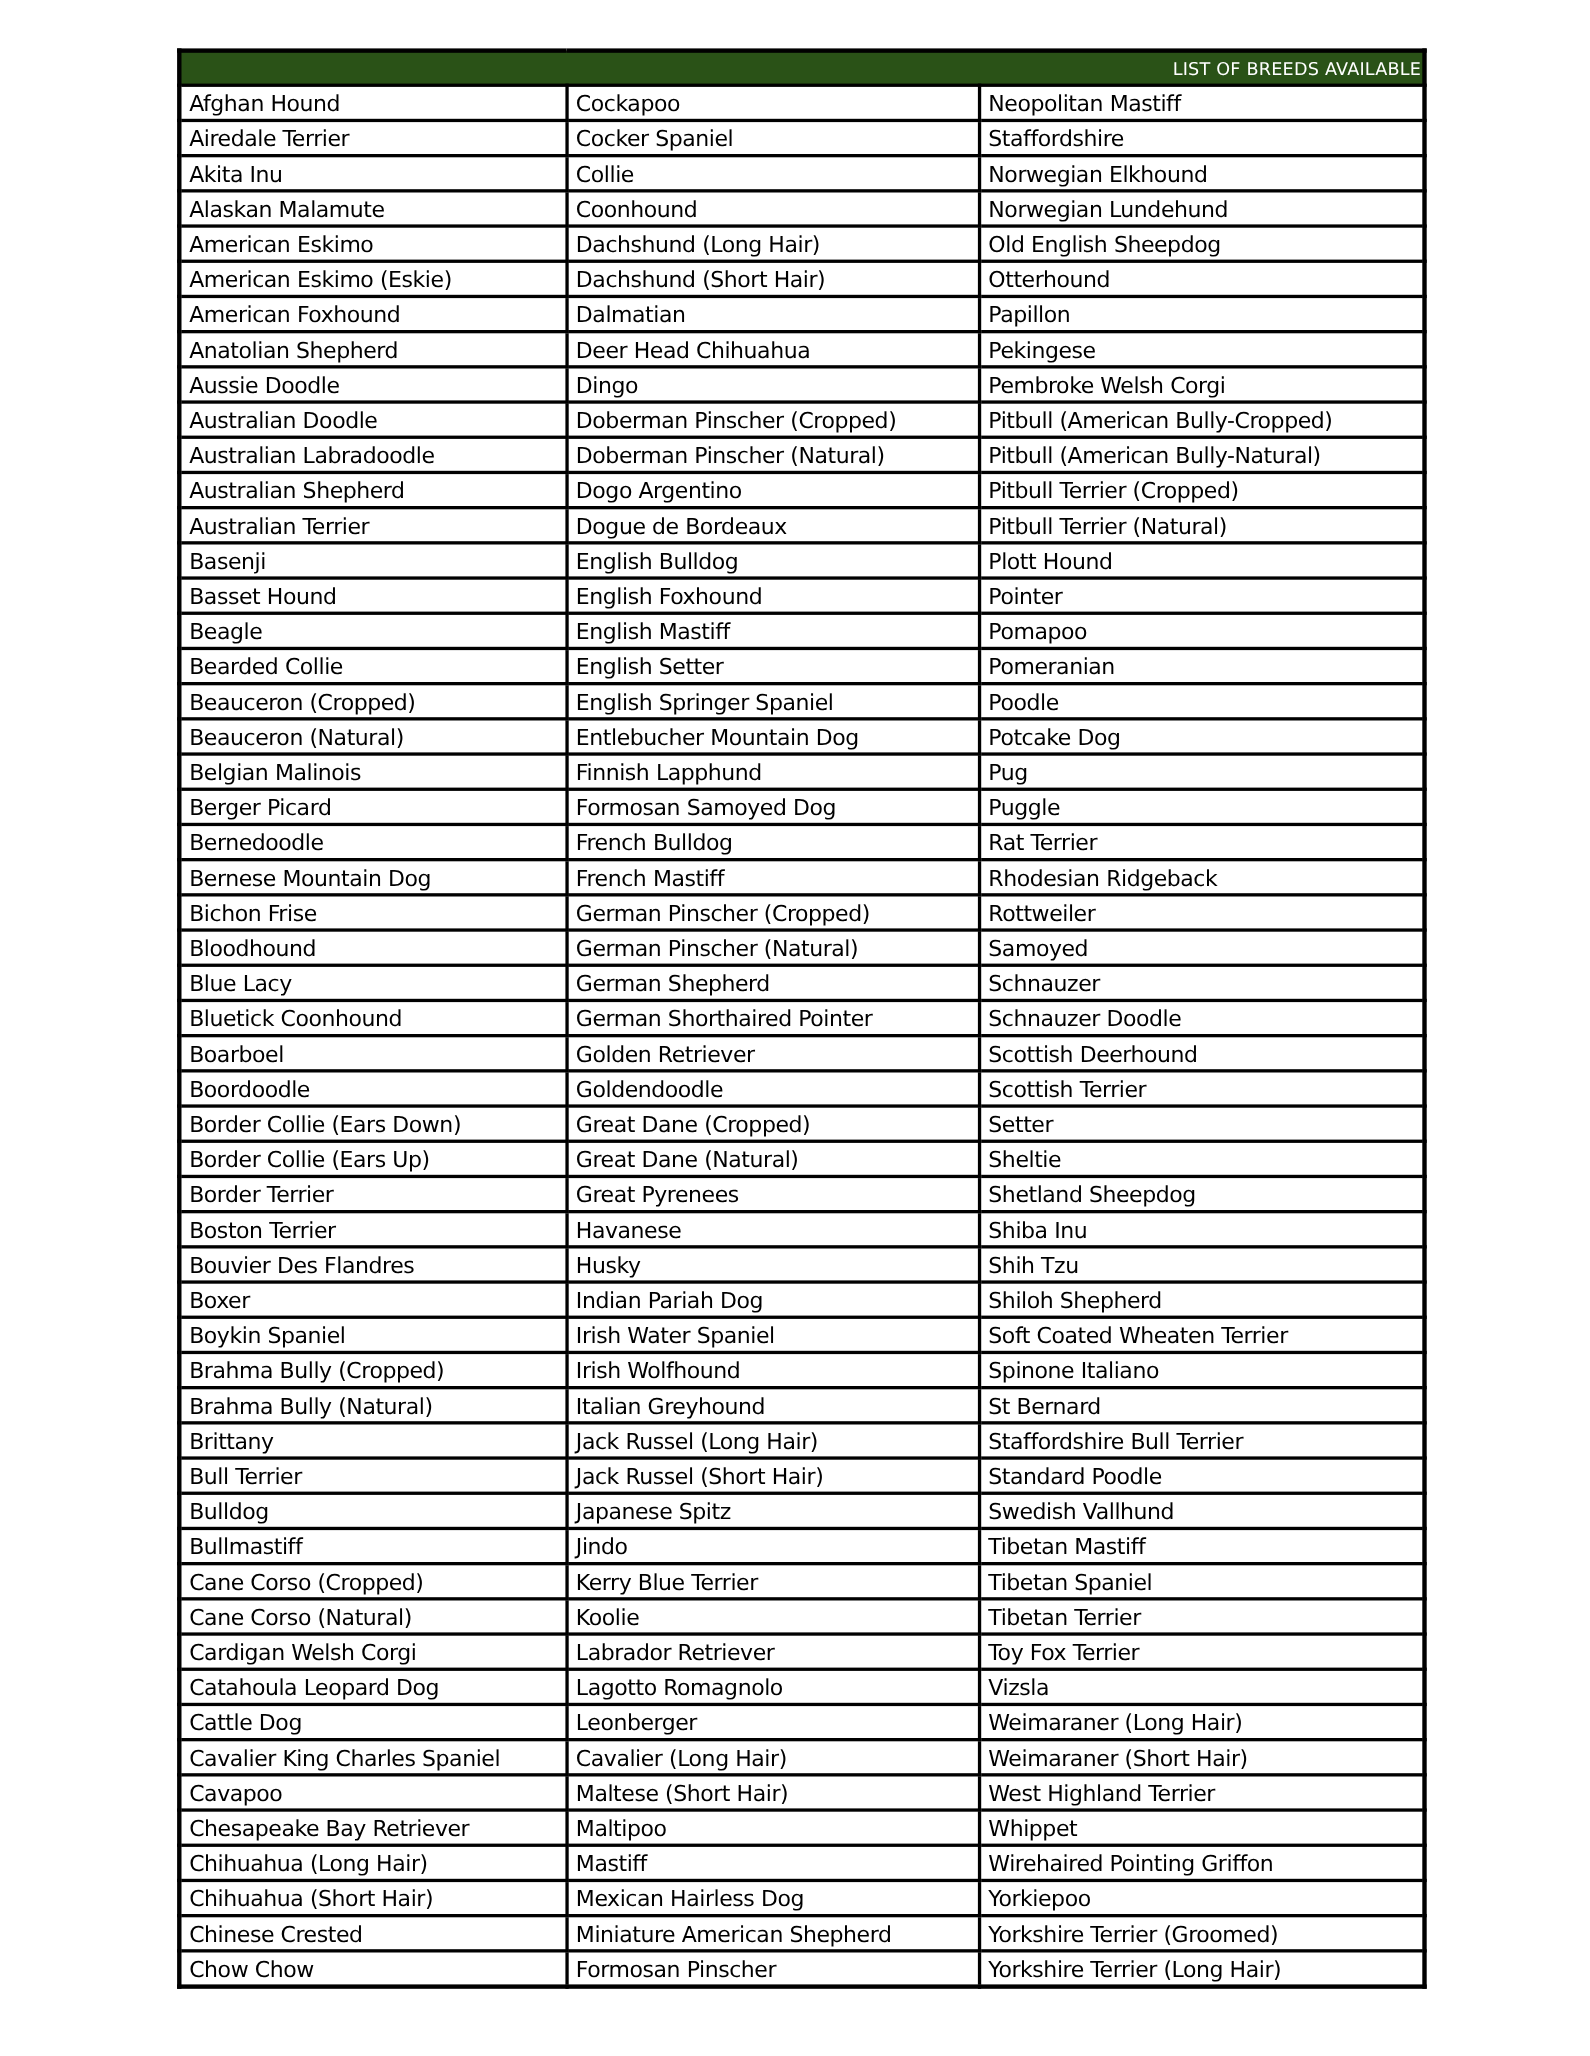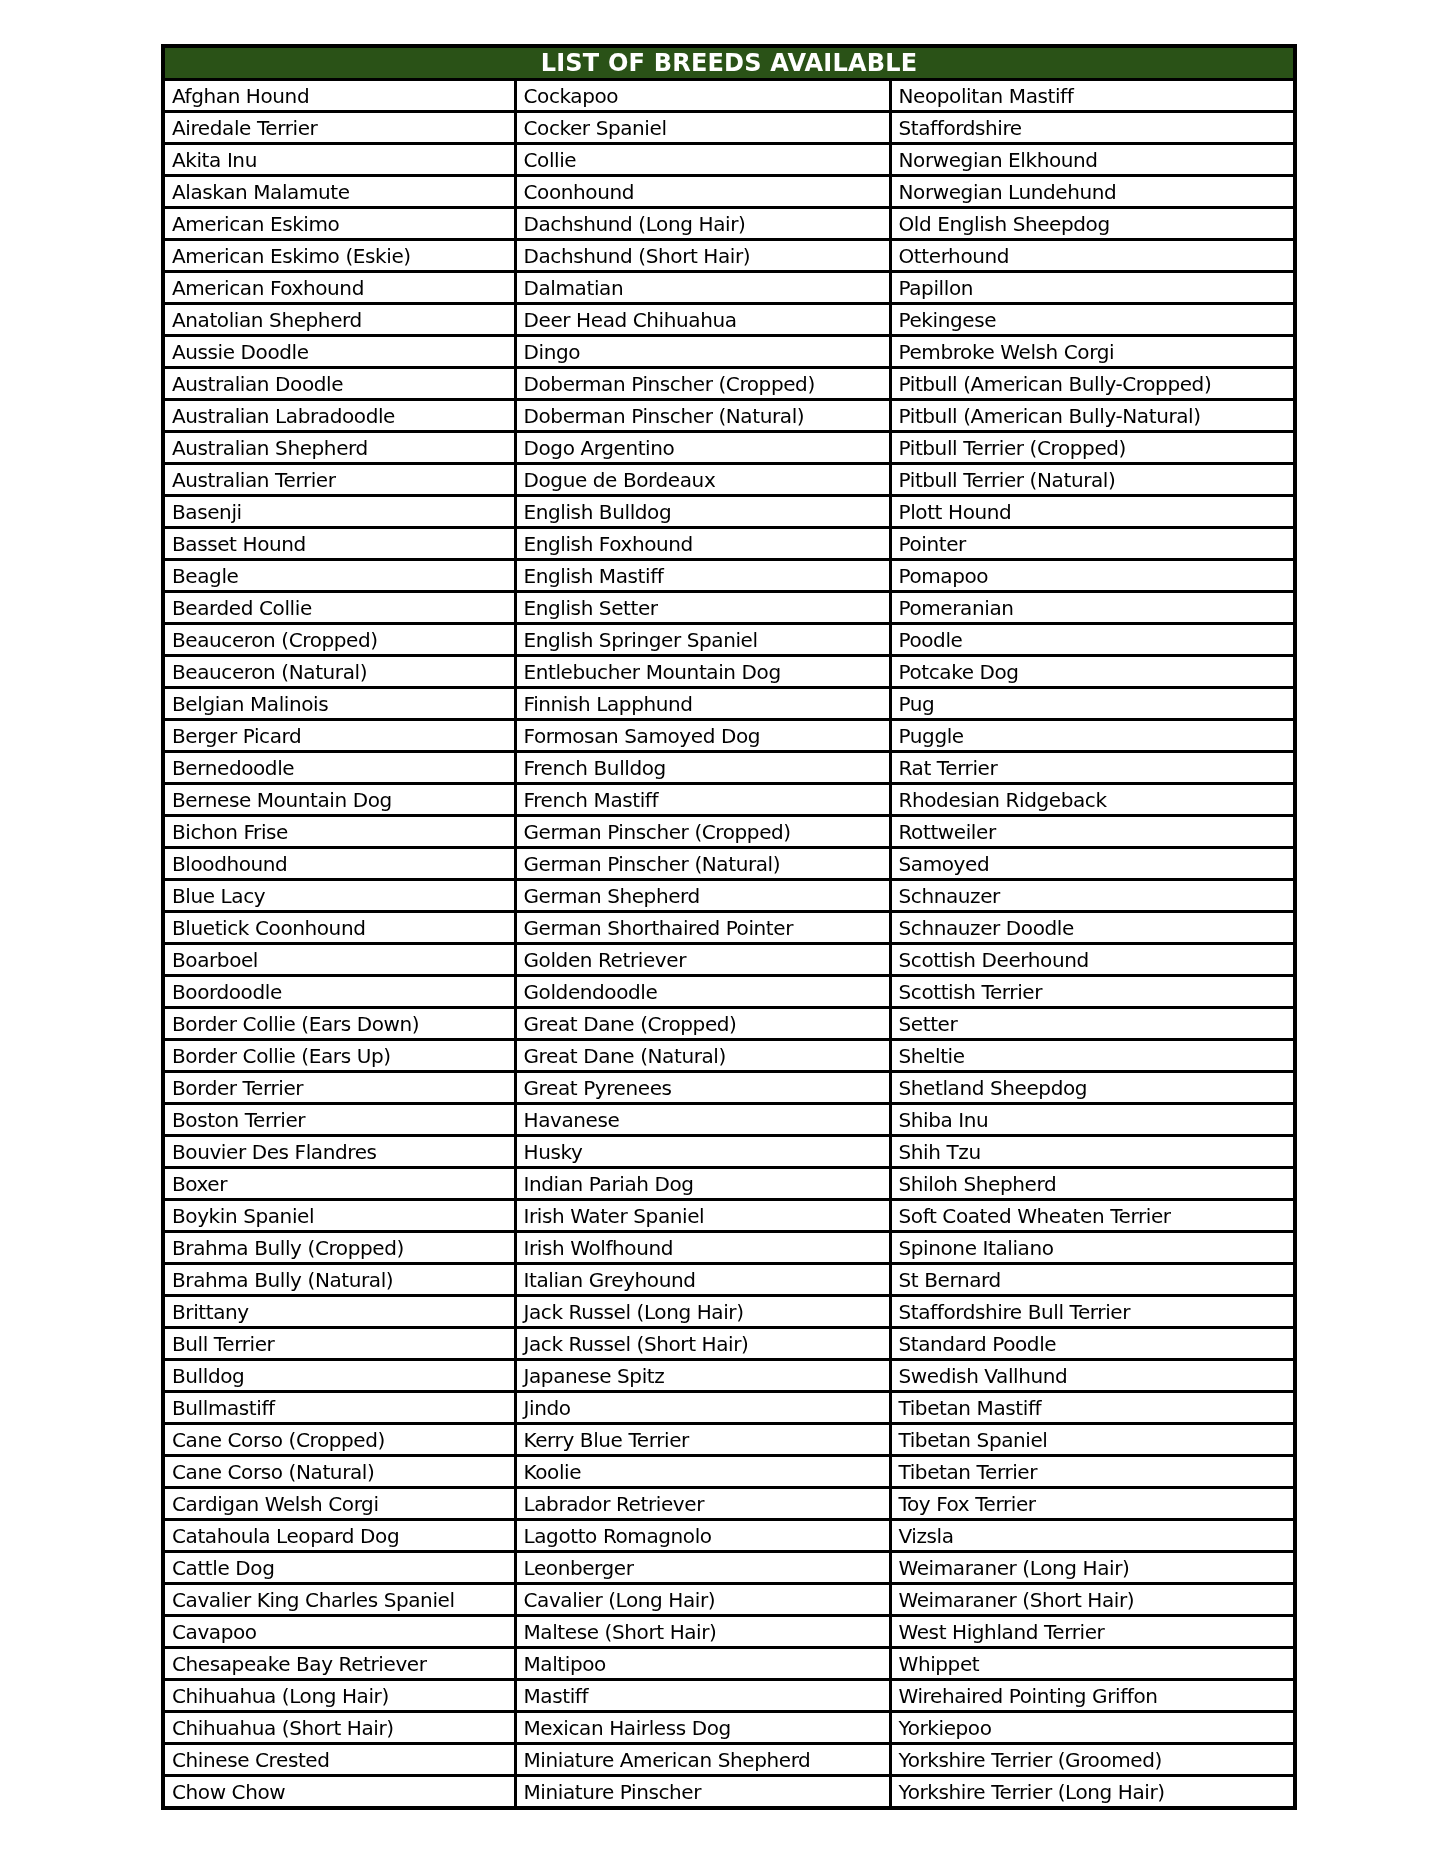--- a/index.html
+++ b/index.html
@@ -23,24 +23,24 @@
     position: absolute;
     left: 161px;
     top: 44px;
     width: 1132px;
     border-collapse: collapse;
     table-layout: fixed;
     border: 4px solid #000000;
   }
   table.breeds th.title-cell {
     height: 26px;
-    text-align: center;
+    text-align: right;
     vertical-align: middle;
-    font-weight: bold;
-    font-size: 24px;
+    font-weight: normal;
+    font-size: 16px;
     letter-spacing: 0.2px;
     border: 3px solid #000000;
   }
   table.breeds td {
     height: 29px;
     border: 3px solid #000000;
     padding: 0 4px 0 7px;
     font-size: 20px;
     letter-spacing: -0.4px;
     vertical-align: middle;
@@ -326,18 +326,18 @@
           <td>Mexican Hairless Dog</td>
           <td>Yorkiepoo</td>
         </tr>
         <tr>
           <td>Chinese Crested</td>
           <td>Miniature American Shepherd</td>
           <td>Yorkshire Terrier (Groomed)</td>
         </tr>
         <tr>
           <td>Chow Chow</td>
-          <td>Miniature Pinscher</td>
+          <td>Formosan Pinscher</td>
           <td>Yorkshire Terrier (Long Hair)</td>
         </tr>
       </tbody>
   </table>
 </div>
 
 </body></html>

